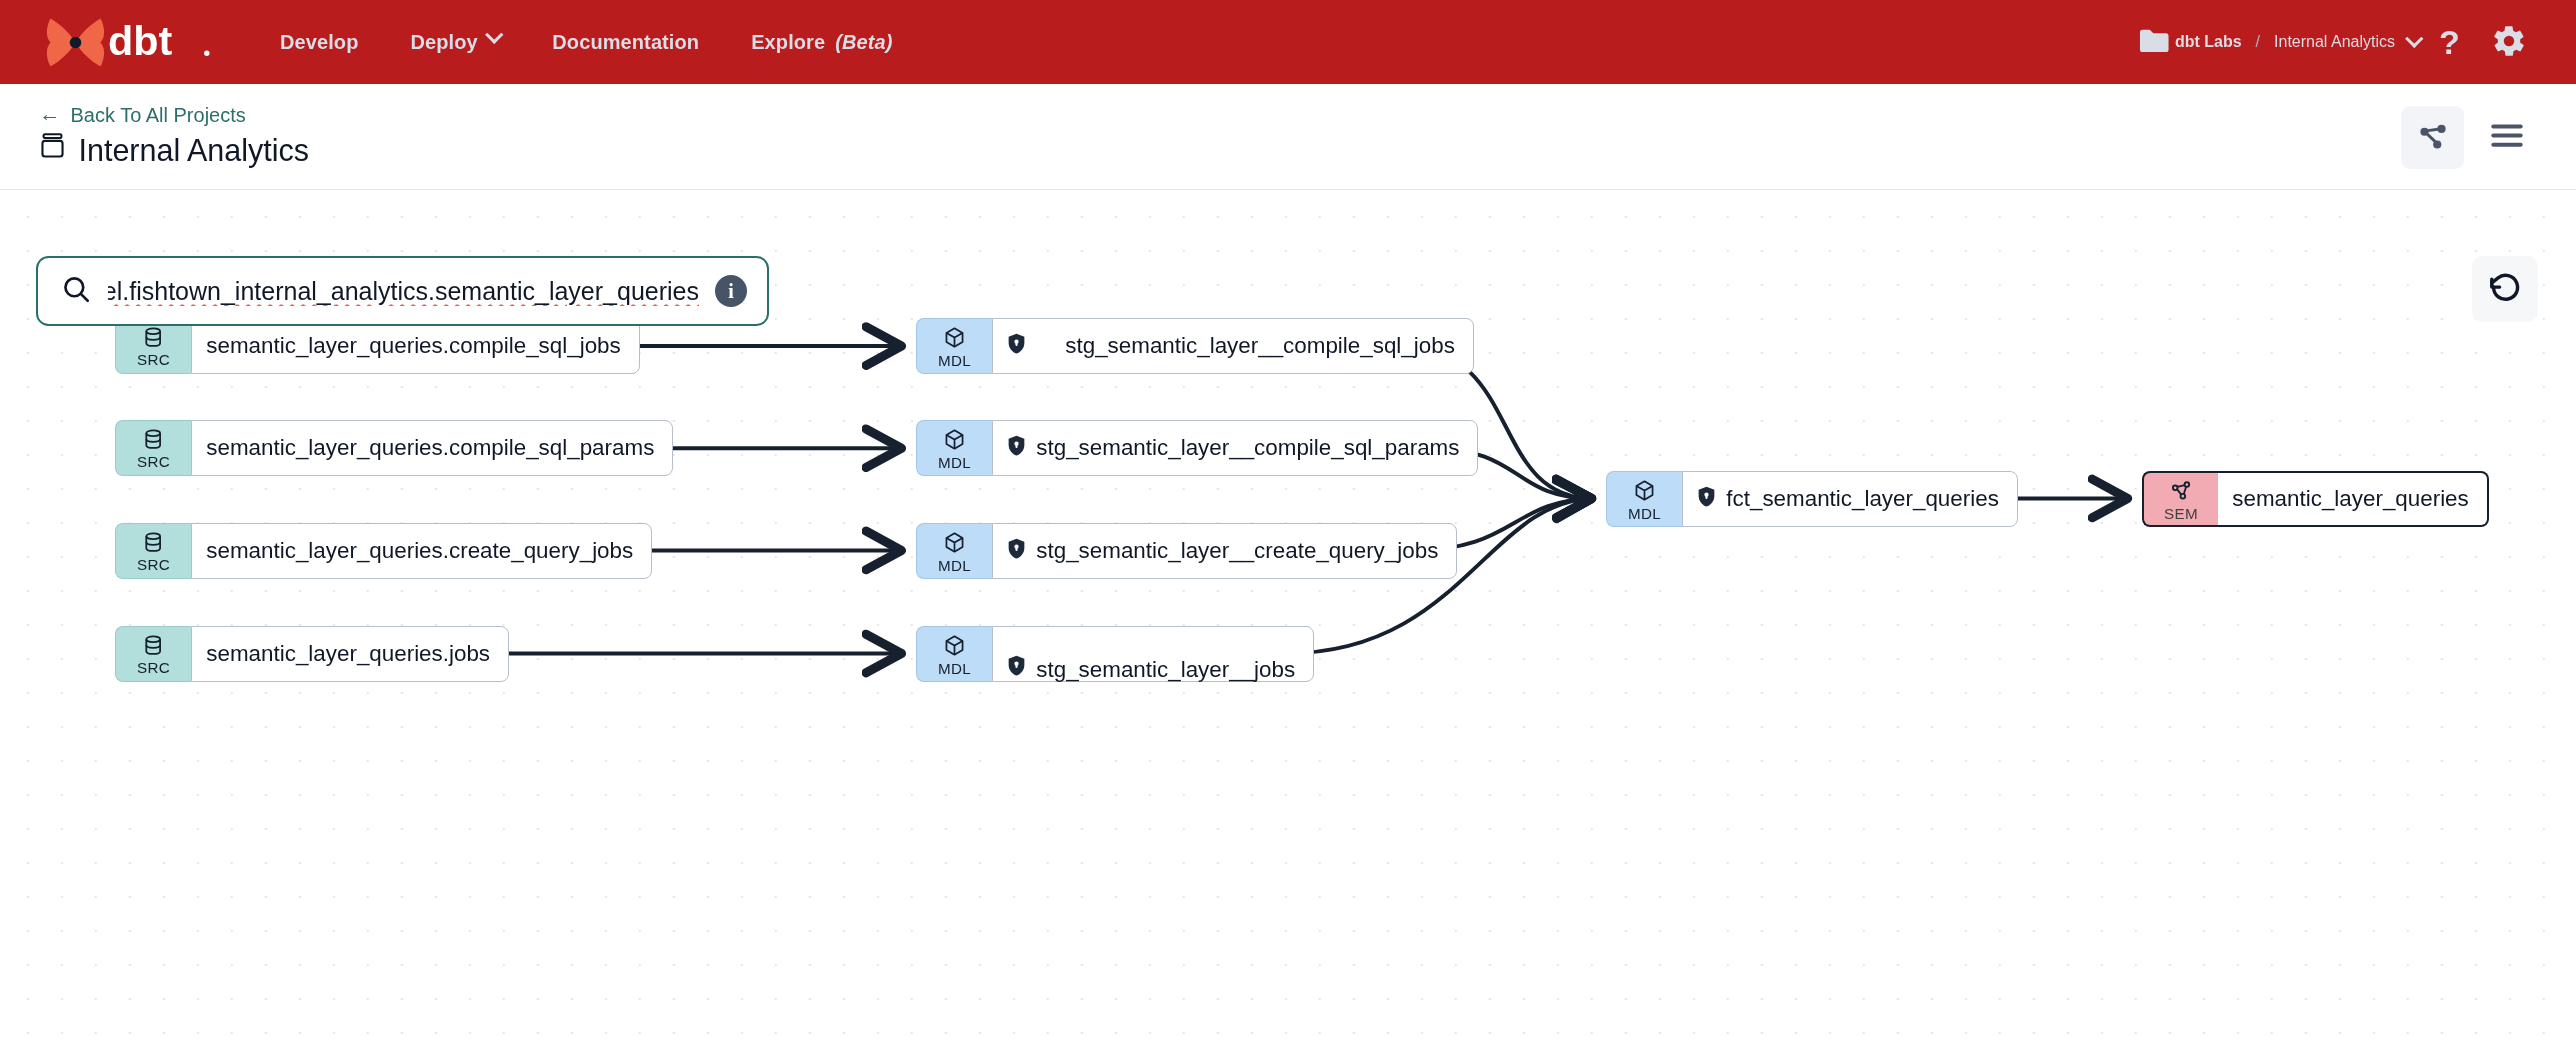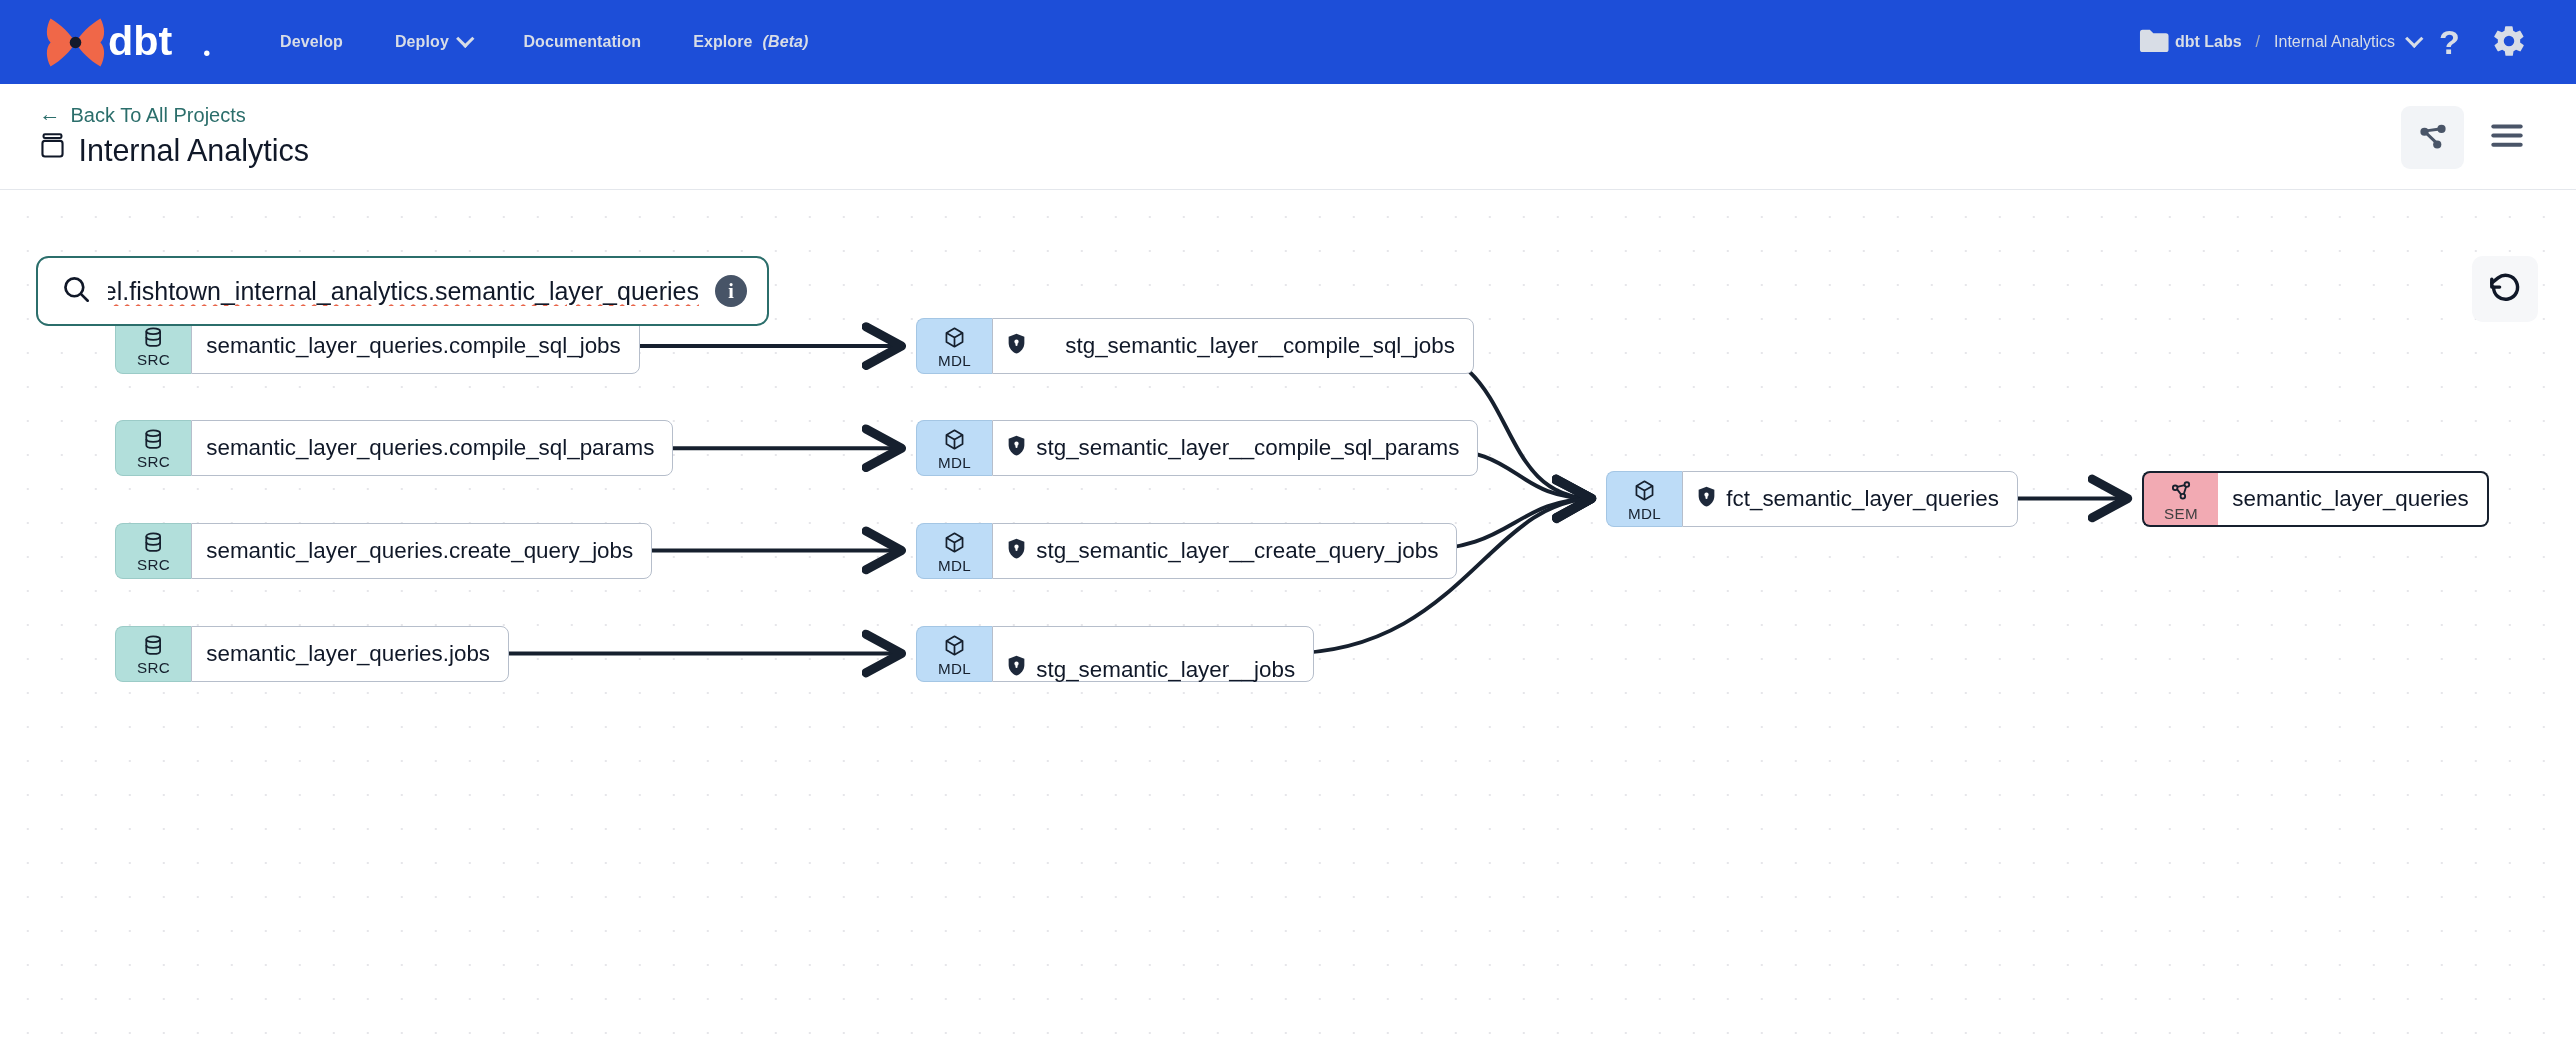--- a/index.html
+++ b/index.html
@@ -10,21 +10,21 @@
     height: 1047px;
     overflow: hidden;
     background: #ffffff;
     font-family: "Liberation Sans", sans-serif;
     -webkit-font-smoothing: antialiased;
   }
 
   
   .topnav {
     height: 84px;
-    background: #1d4ed8;
+    background: #b91c1c;
     display: flex;
     align-items: center;
     padding: 0 38px 0 43px;
     position: relative;
     z-index: 40;
   }
 
   .logo {
     display: flex;
     align-items: center;
@@ -34,26 +34,26 @@
   }
   .logo svg { display: block; }
 
   .nav-links {
     display: flex;
     align-items: center;
     gap: 52px;
   }
   .nav-link {
     color: #D8DDE6;
-    font-size: 16px;
+    font-size: 20px;
     font-weight: 700;
     letter-spacing: 0.1px;
     white-space: nowrap;
     display: flex;
-    align-items: center;
+    align-items: flex-start;
     gap: 10px;
     cursor: pointer;
     line-height: 1;
   }
   .nav-link .beta {
     font-style: italic;
     font-weight: 700;
   }
   .chev {
     display: inline-block;

